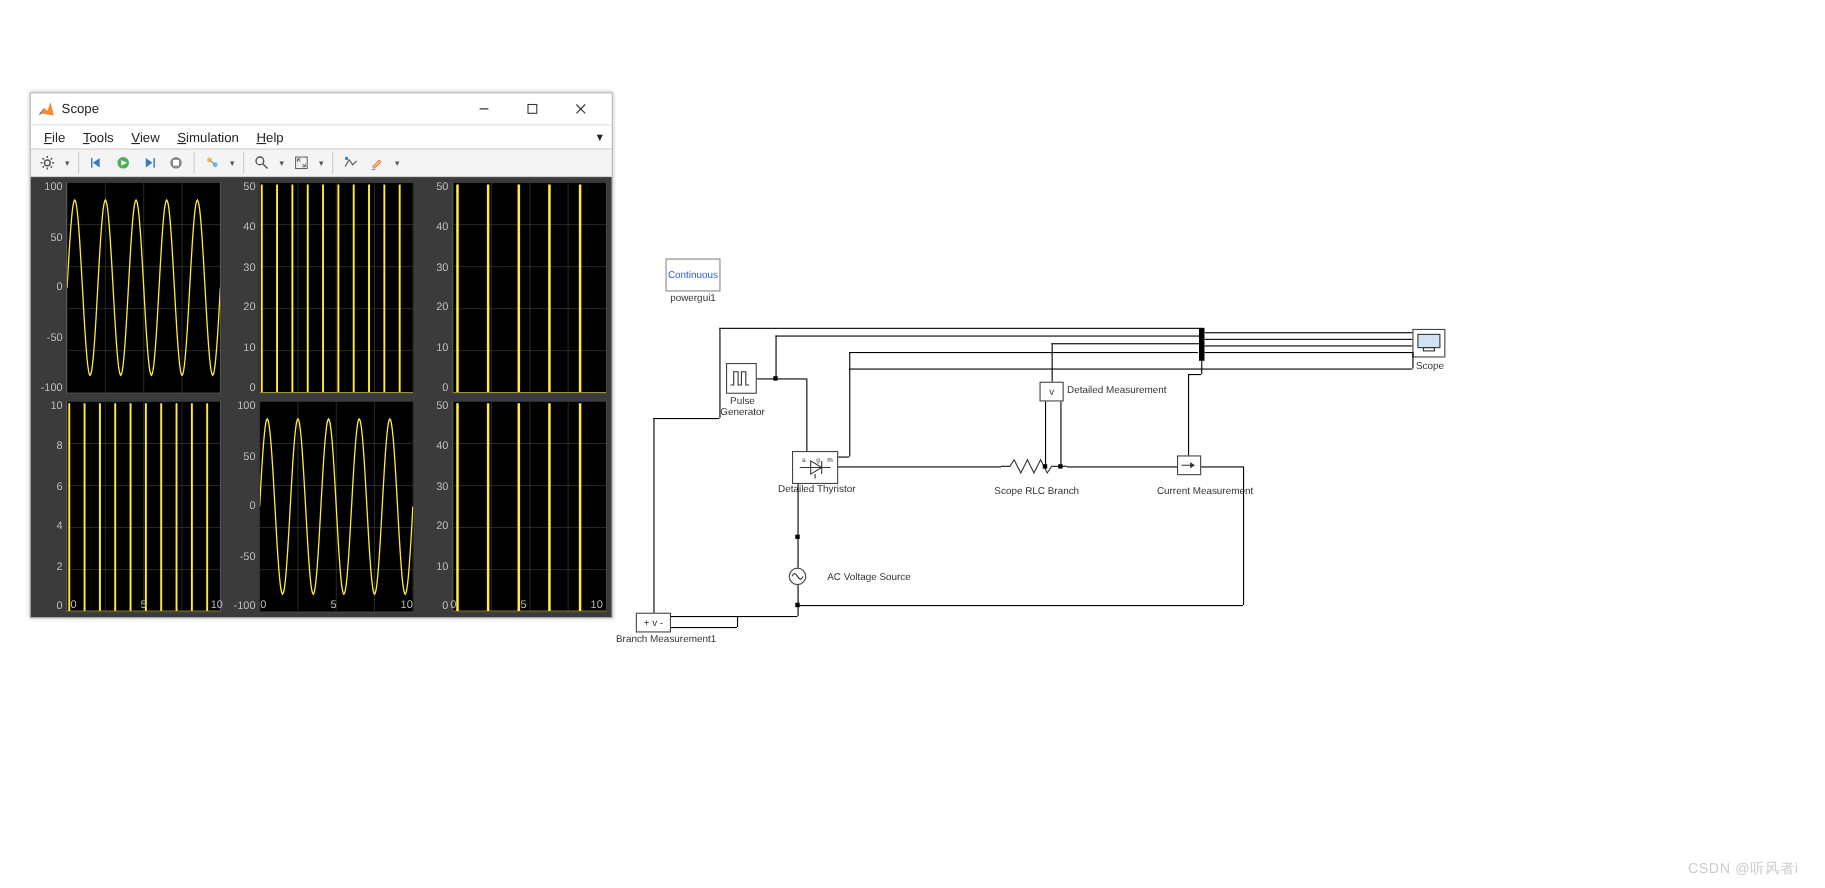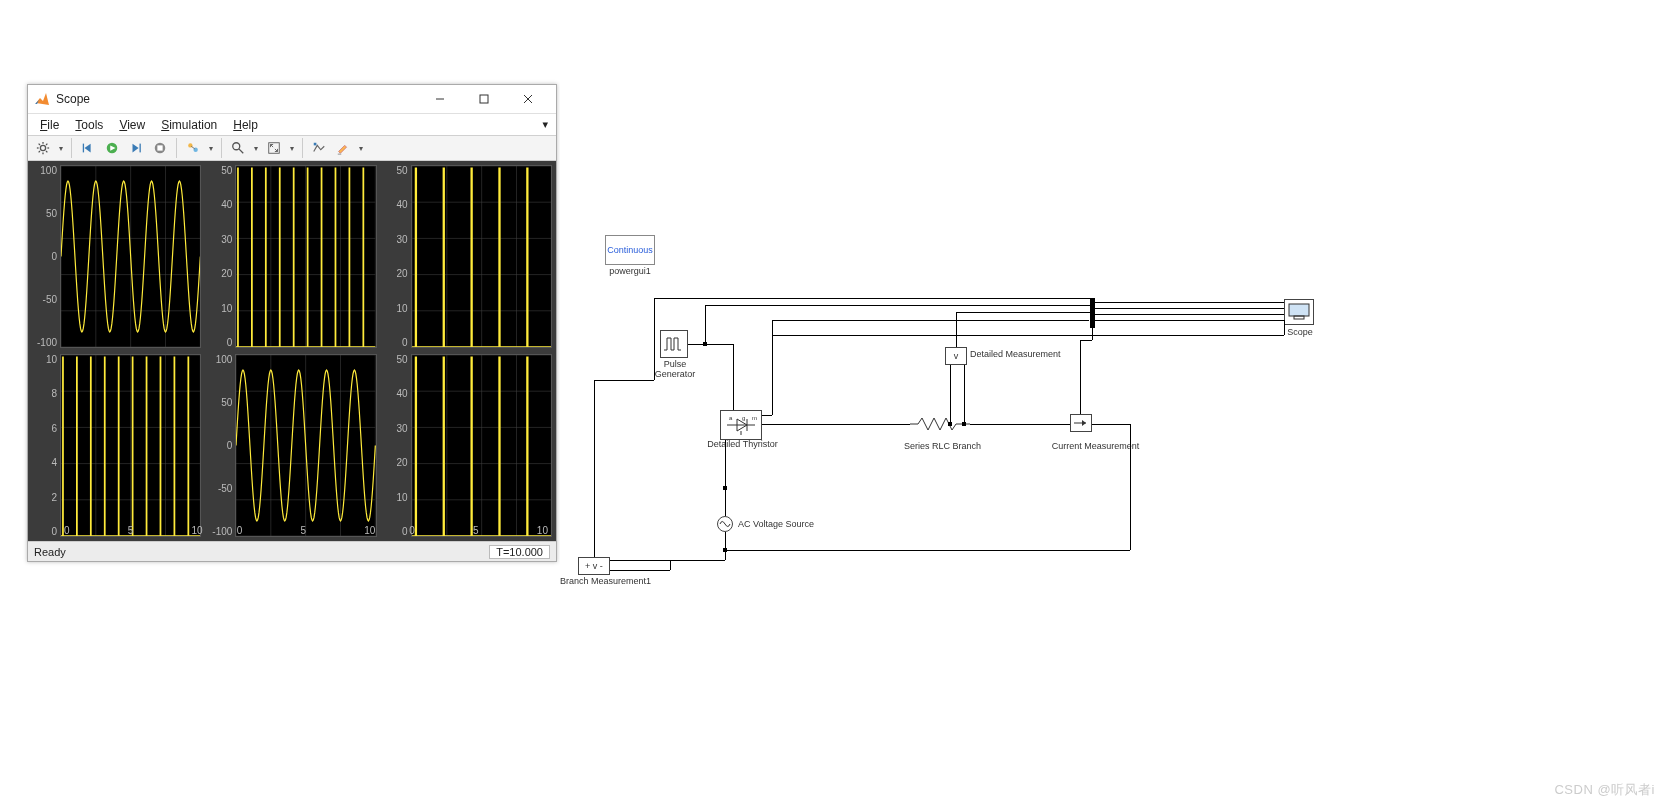--- a/index.html
+++ b/index.html
@@ -177,21 +177,21 @@
     white-space: pre;
   }
   .wire {
     position: absolute;
     background: #000;
   }
   .wire.h { height: 1px; }
   .wire.v { width: 1px; }
   .watermark {
     position: absolute;
-    right: 4px;
+    right: 24px;
     bottom: 8px;
     font-size: 13px;
     color: #ccc;
     font-family: Arial, sans-serif;
     letter-spacing: .5px;
   }
   .node {
     position: absolute;
     width: 4px; height: 4px;
     background: #000;
@@ -440,24 +440,20 @@
           <span>10</span>
         </div>
       <div>
           <span>0</span>
           <span>5</span>
           <span>10</span>
         </div>
     </div>
   </div>
 
-  <div class="statusbar">
-    <span>Ready</span>
-    <span class="status-time">T=10.000</span>
-  </div>
 </div>
 
 <div class="model-canvas">
 
   <div class="blk" style="left:45px;top:155px;width:50px;height:30px;border-color:#888;color:#2a5eda;font-size:9px">
     <span>Continuous</span>
   </div>
   <div class="blk-label" style="left:45px;top:187px;width:50px">powergui1</div>
 
   <div class="blk" style="left:100px;top:250px;width:28px;height:28px">
@@ -486,28 +482,28 @@
       <text x="29" y="7" font-size="6" fill="#333">m</text>
     </svg>
   </div>
   <div class="blk-label" style="left:145px;top:360px;width:75px">Detailed Thyristor</div>
 
   <div class="blk" style="left:157px;top:436px;width:16px;height:16px;border-radius:50%">
     <svg width="12" height="12">
         <path d="M1 6 Q3 1 6 6 T11 6" fill="none" stroke="#333"></path>
       </svg>
   </div>
-  <div class="blk-label" style="left:178px;top:440px;width:90px;text-align:left">AC Voltage Source</div>
+  <div class="blk-label" style="left:178px;top:440px;width:90px;text-align:right">AC Voltage Source</div>
 
   <div style="position:absolute;left:350px;top:336px;width:60px;height:16px">
     <svg width="60" height="16">
         <path d="M0 8 h8 l4 -6 l6 12 l6 -12 l6 12 l6 -12 l6 12 l4 -6 h14" fill="none" stroke="#333"></path>
       </svg>
   </div>
-  <div class="blk-label" style="left:335px;top:362px;width:95px">Series RLC Branch</div>
+  <div class="blk-label" style="left:335px;top:362px;width:95px">Scope RLC Branch</div>
 
   <div class="blk" style="left:385px;top:267px;width:22px;height:18px">
     <svg width="18" height="14">
         <text x="9" y="10" font-size="9" text-anchor="middle" fill="#333">v</text>
       </svg>
   </div>
   <div class="blk-label" style="left:410px;top:270px;width:100px;text-align:left">Detailed Measurement</div>
 
   <div class="blk" style="left:510px;top:334px;width:22px;height:18px">
     <svg width="18" height="14">

